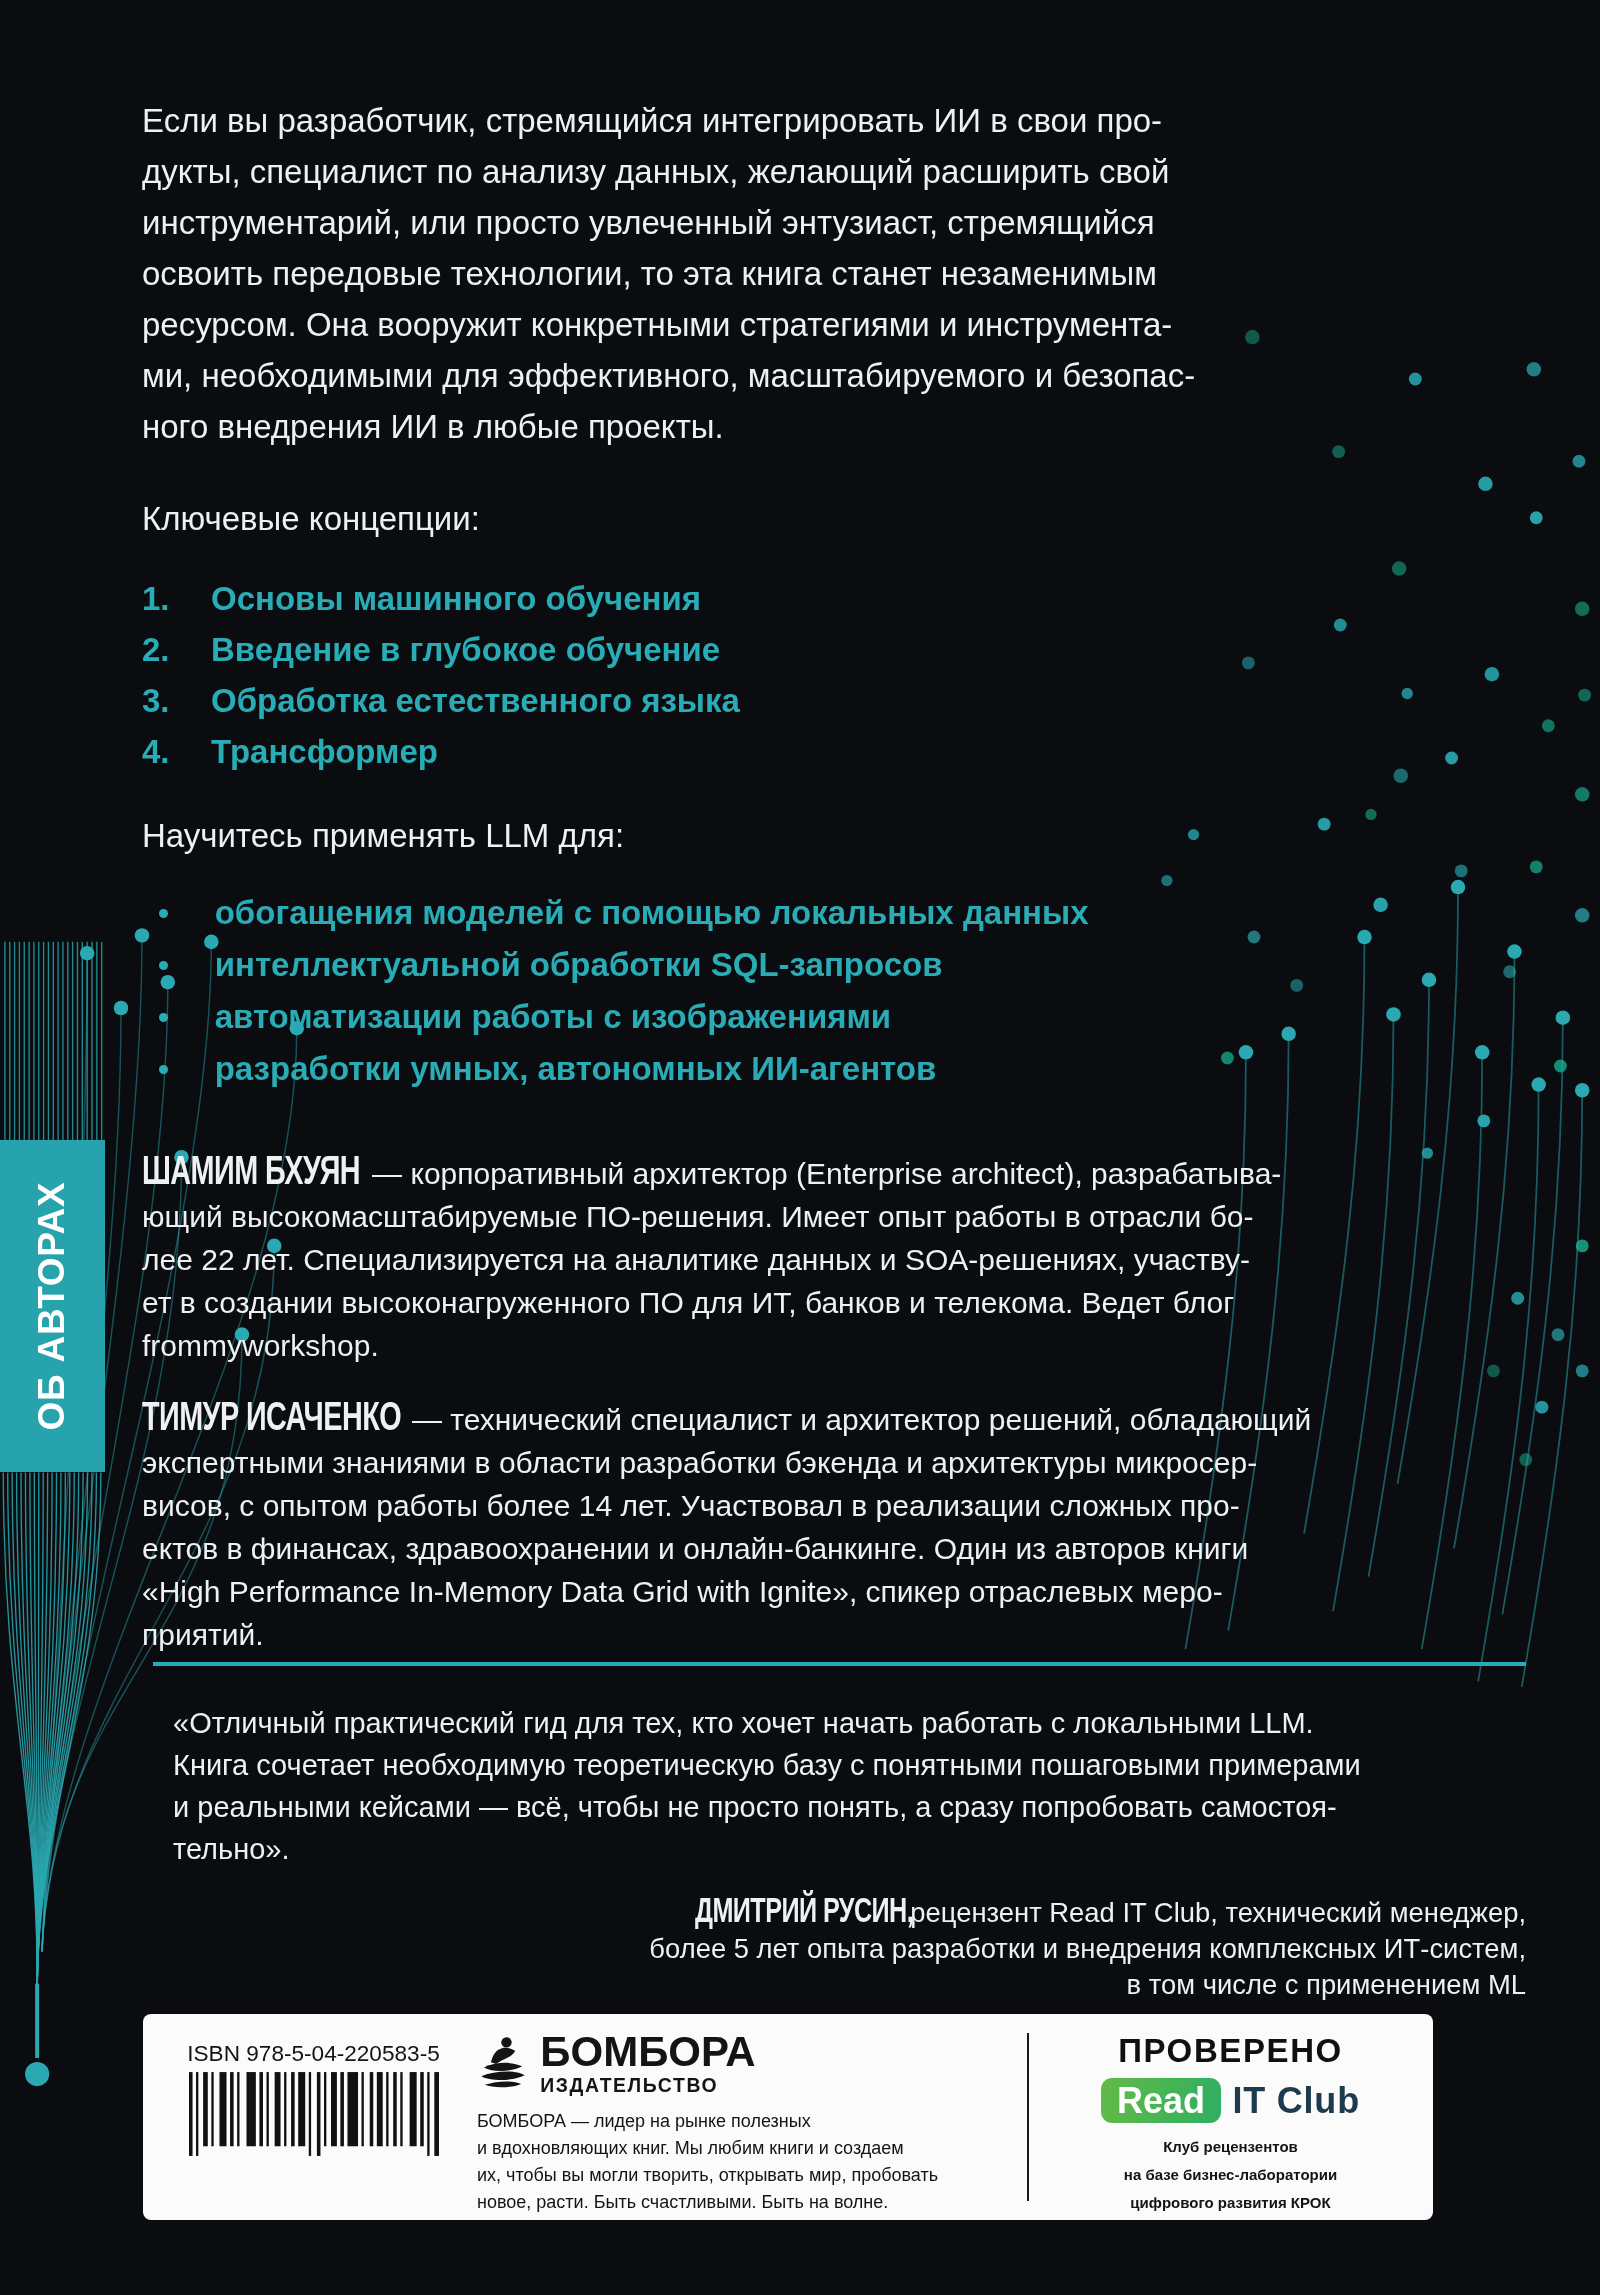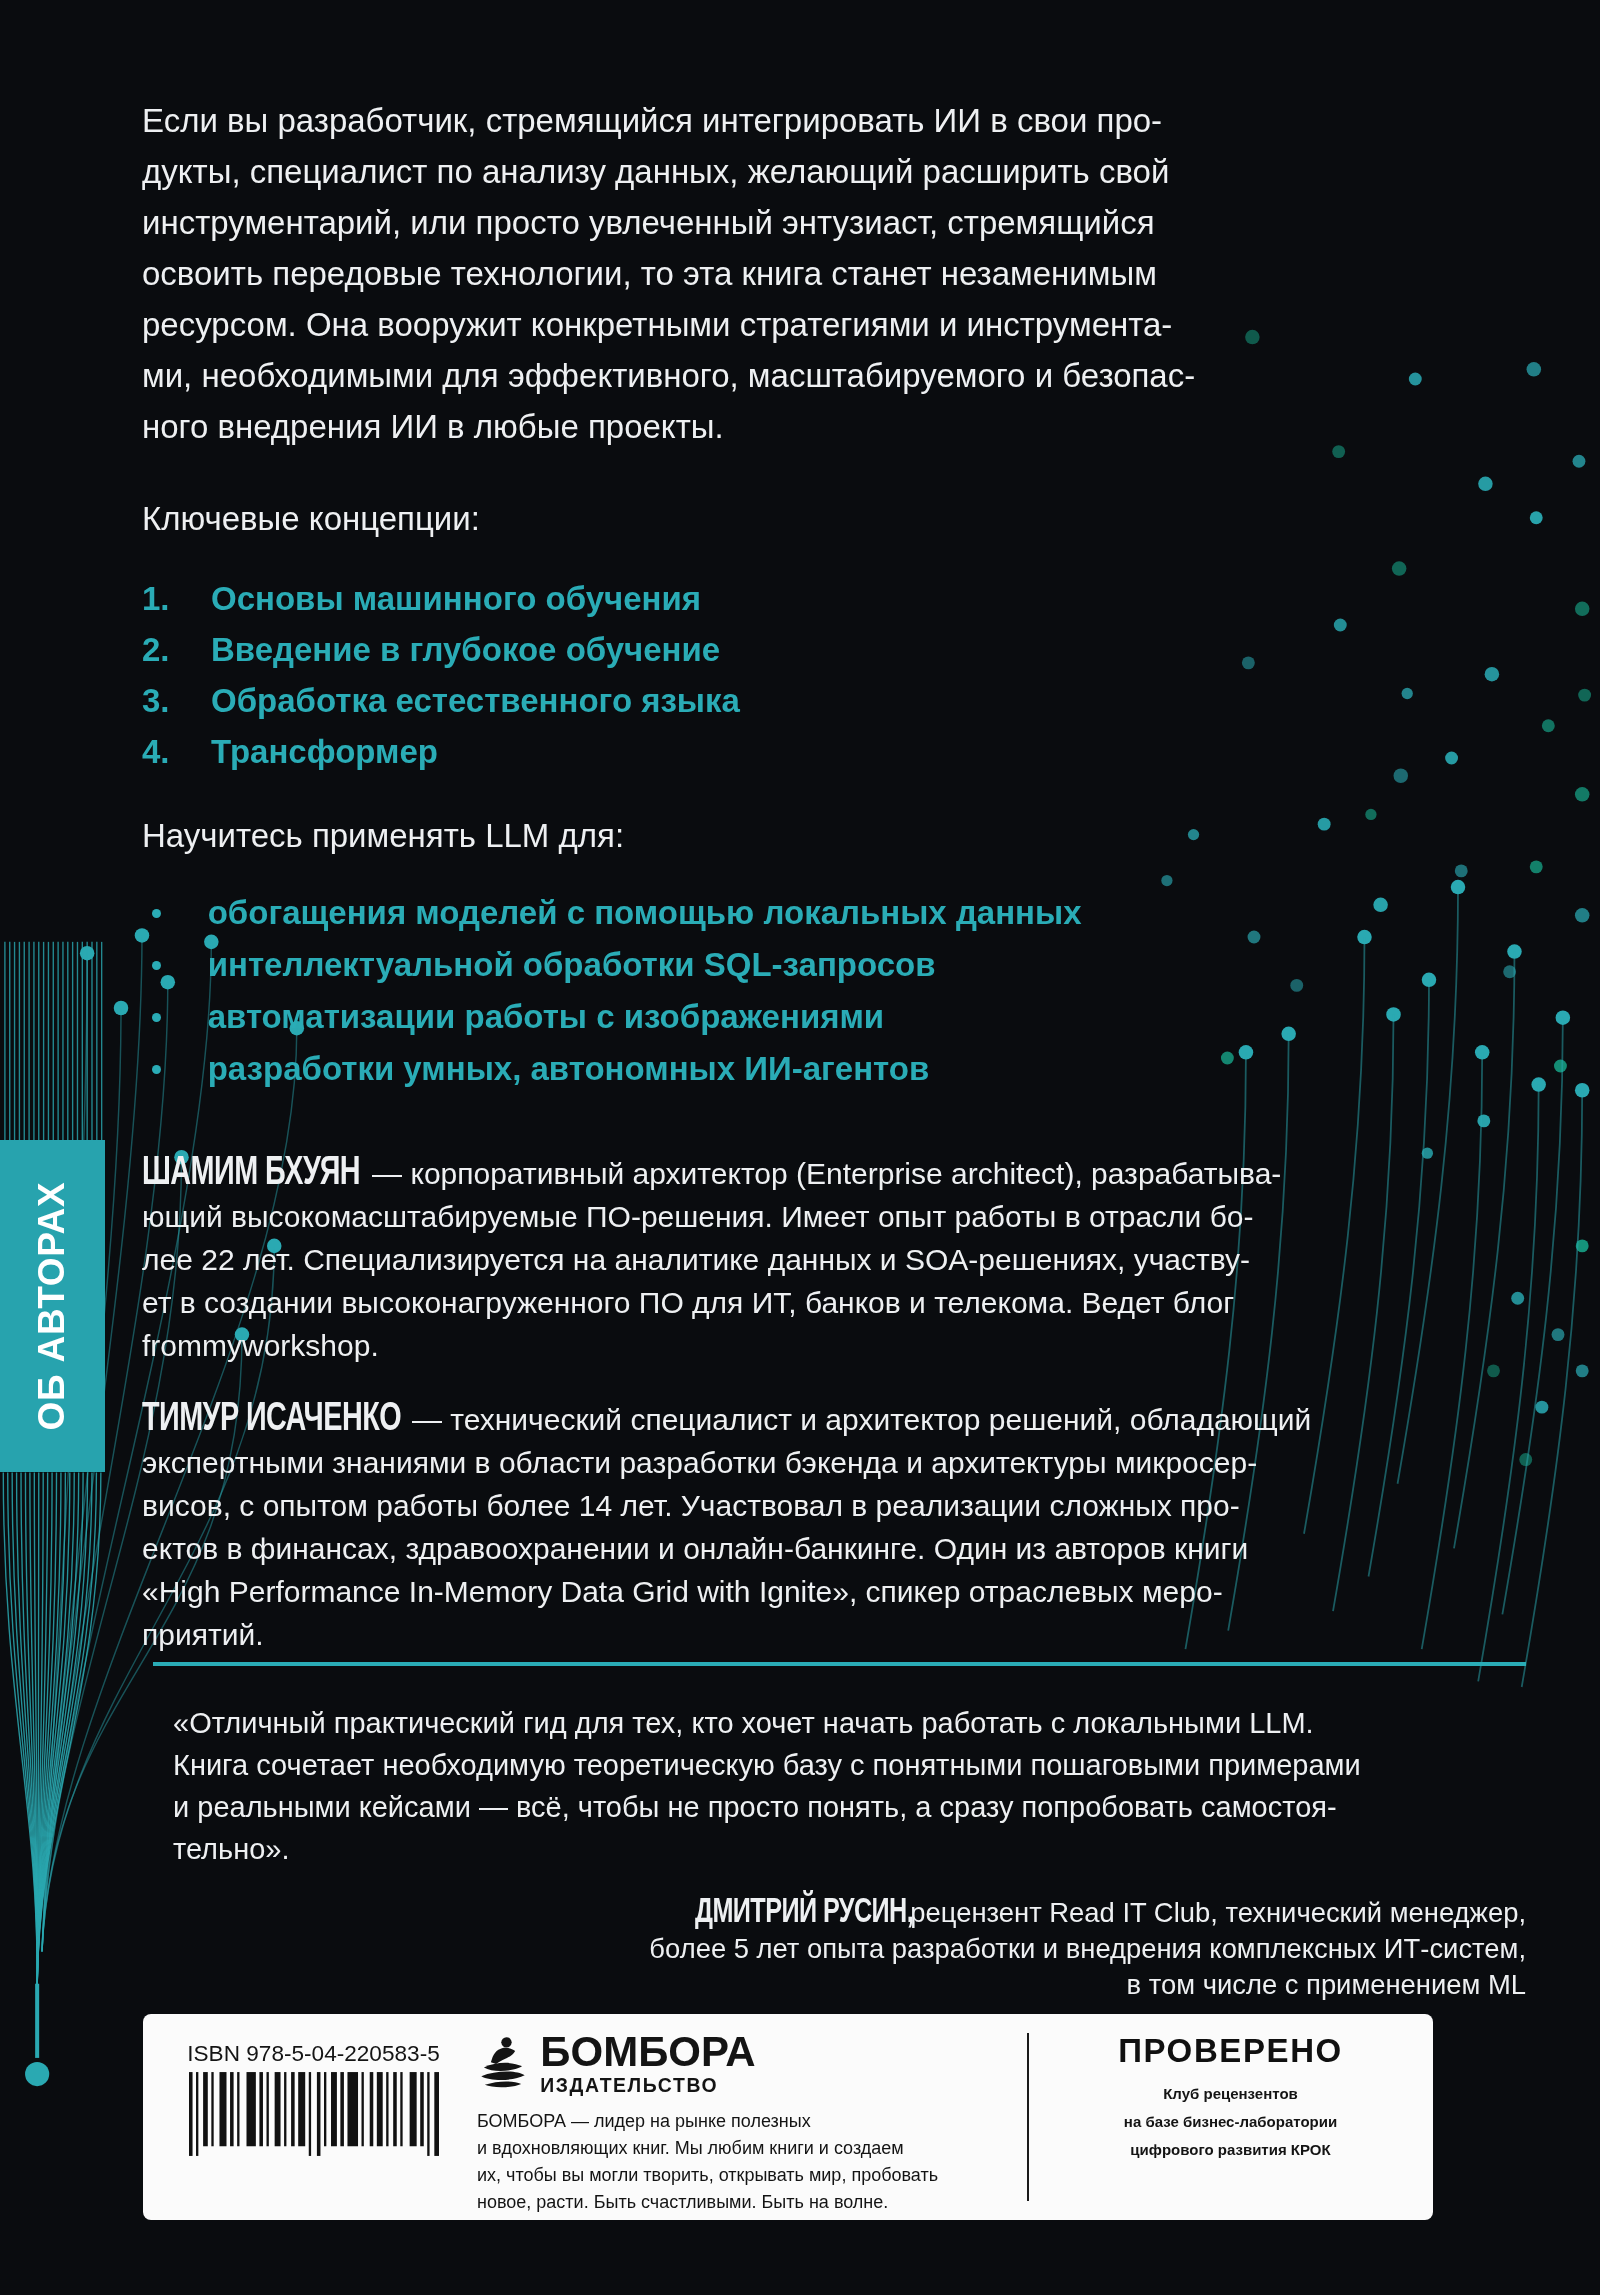--- a/index.html
+++ b/index.html
@@ -14,21 +14,21 @@
   
   .intro{position:absolute;left:142px;top:95px;width:1274px;margin:0;
     font-size:33px;line-height:51px;font-weight:400;color:#eef0f2;}
   .h{position:absolute;left:142px;margin:0;font-size:33px;font-weight:400;color:#eef0f2;}
   .h.key{top:500px;}
   .h.learn{top:817px;}
   ol.concepts{position:absolute;left:142px;top:573px;margin:0;padding:0;list-style:none;}
   ol.concepts li{display:flex;height:51px;align-items:baseline;
     color:#2aacb6;font-size:33px;font-weight:700;line-height:51px;}
   ol.concepts .num{width:69px;}
-  ul.uses{position:absolute;left:142px;top:887px;margin:0;padding:0;list-style:none;}
+  ul.uses{position:absolute;left:149px;top:887px;margin:0;padding:0;list-style:none;}
   ul.uses li{display:flex;height:52px;align-items:center;
     color:#2aacb6;font-size:33px;font-weight:700;line-height:52px;}
   .dot{width:9px;height:9px;border-radius:50%;background:#2aacb6;margin:0 47px 0 9.7px;flex:none;}
   
   .sidebar{position:absolute;left:0;top:1140px;width:105px;height:332px;background:#27a3ae;
     display:flex;align-items:center;justify-content:center;}
   .vtext{transform:rotate(-90deg);white-space:nowrap;color:#fff;
     font-size:37px;font-weight:700;letter-spacing:0.8px;}
   
   .bio{position:absolute;left:142px;width:1329px;margin:0;
@@ -336,20 +336,24 @@
         <p class="bdesc pre">БОМБОРА — лидер на рынке полезных
 и вдохновляющих книг. Мы любим книги и создаем
 их, чтобы вы могли творить, открывать мир, пробовать
 новое, расти. Быть счастливыми. Быть на волне.</p>
       </div>
 
       <div class="vdiv"></div>
 
       <div class="club">
         <div class="proven">ПРОВЕРЕНО</div>
+        <div class="rlogo">
+          <span class="rread">Read</span>
+          <span class="ritclub">IT Club</span>
+        </div>
         <p class="cdesc pre">Клуб рецензентов
 на базе бизнес-лаборатории
 цифрового развития КРОК</p>
       </div>
 
     </div>
   </div>
 </div>
 
 

